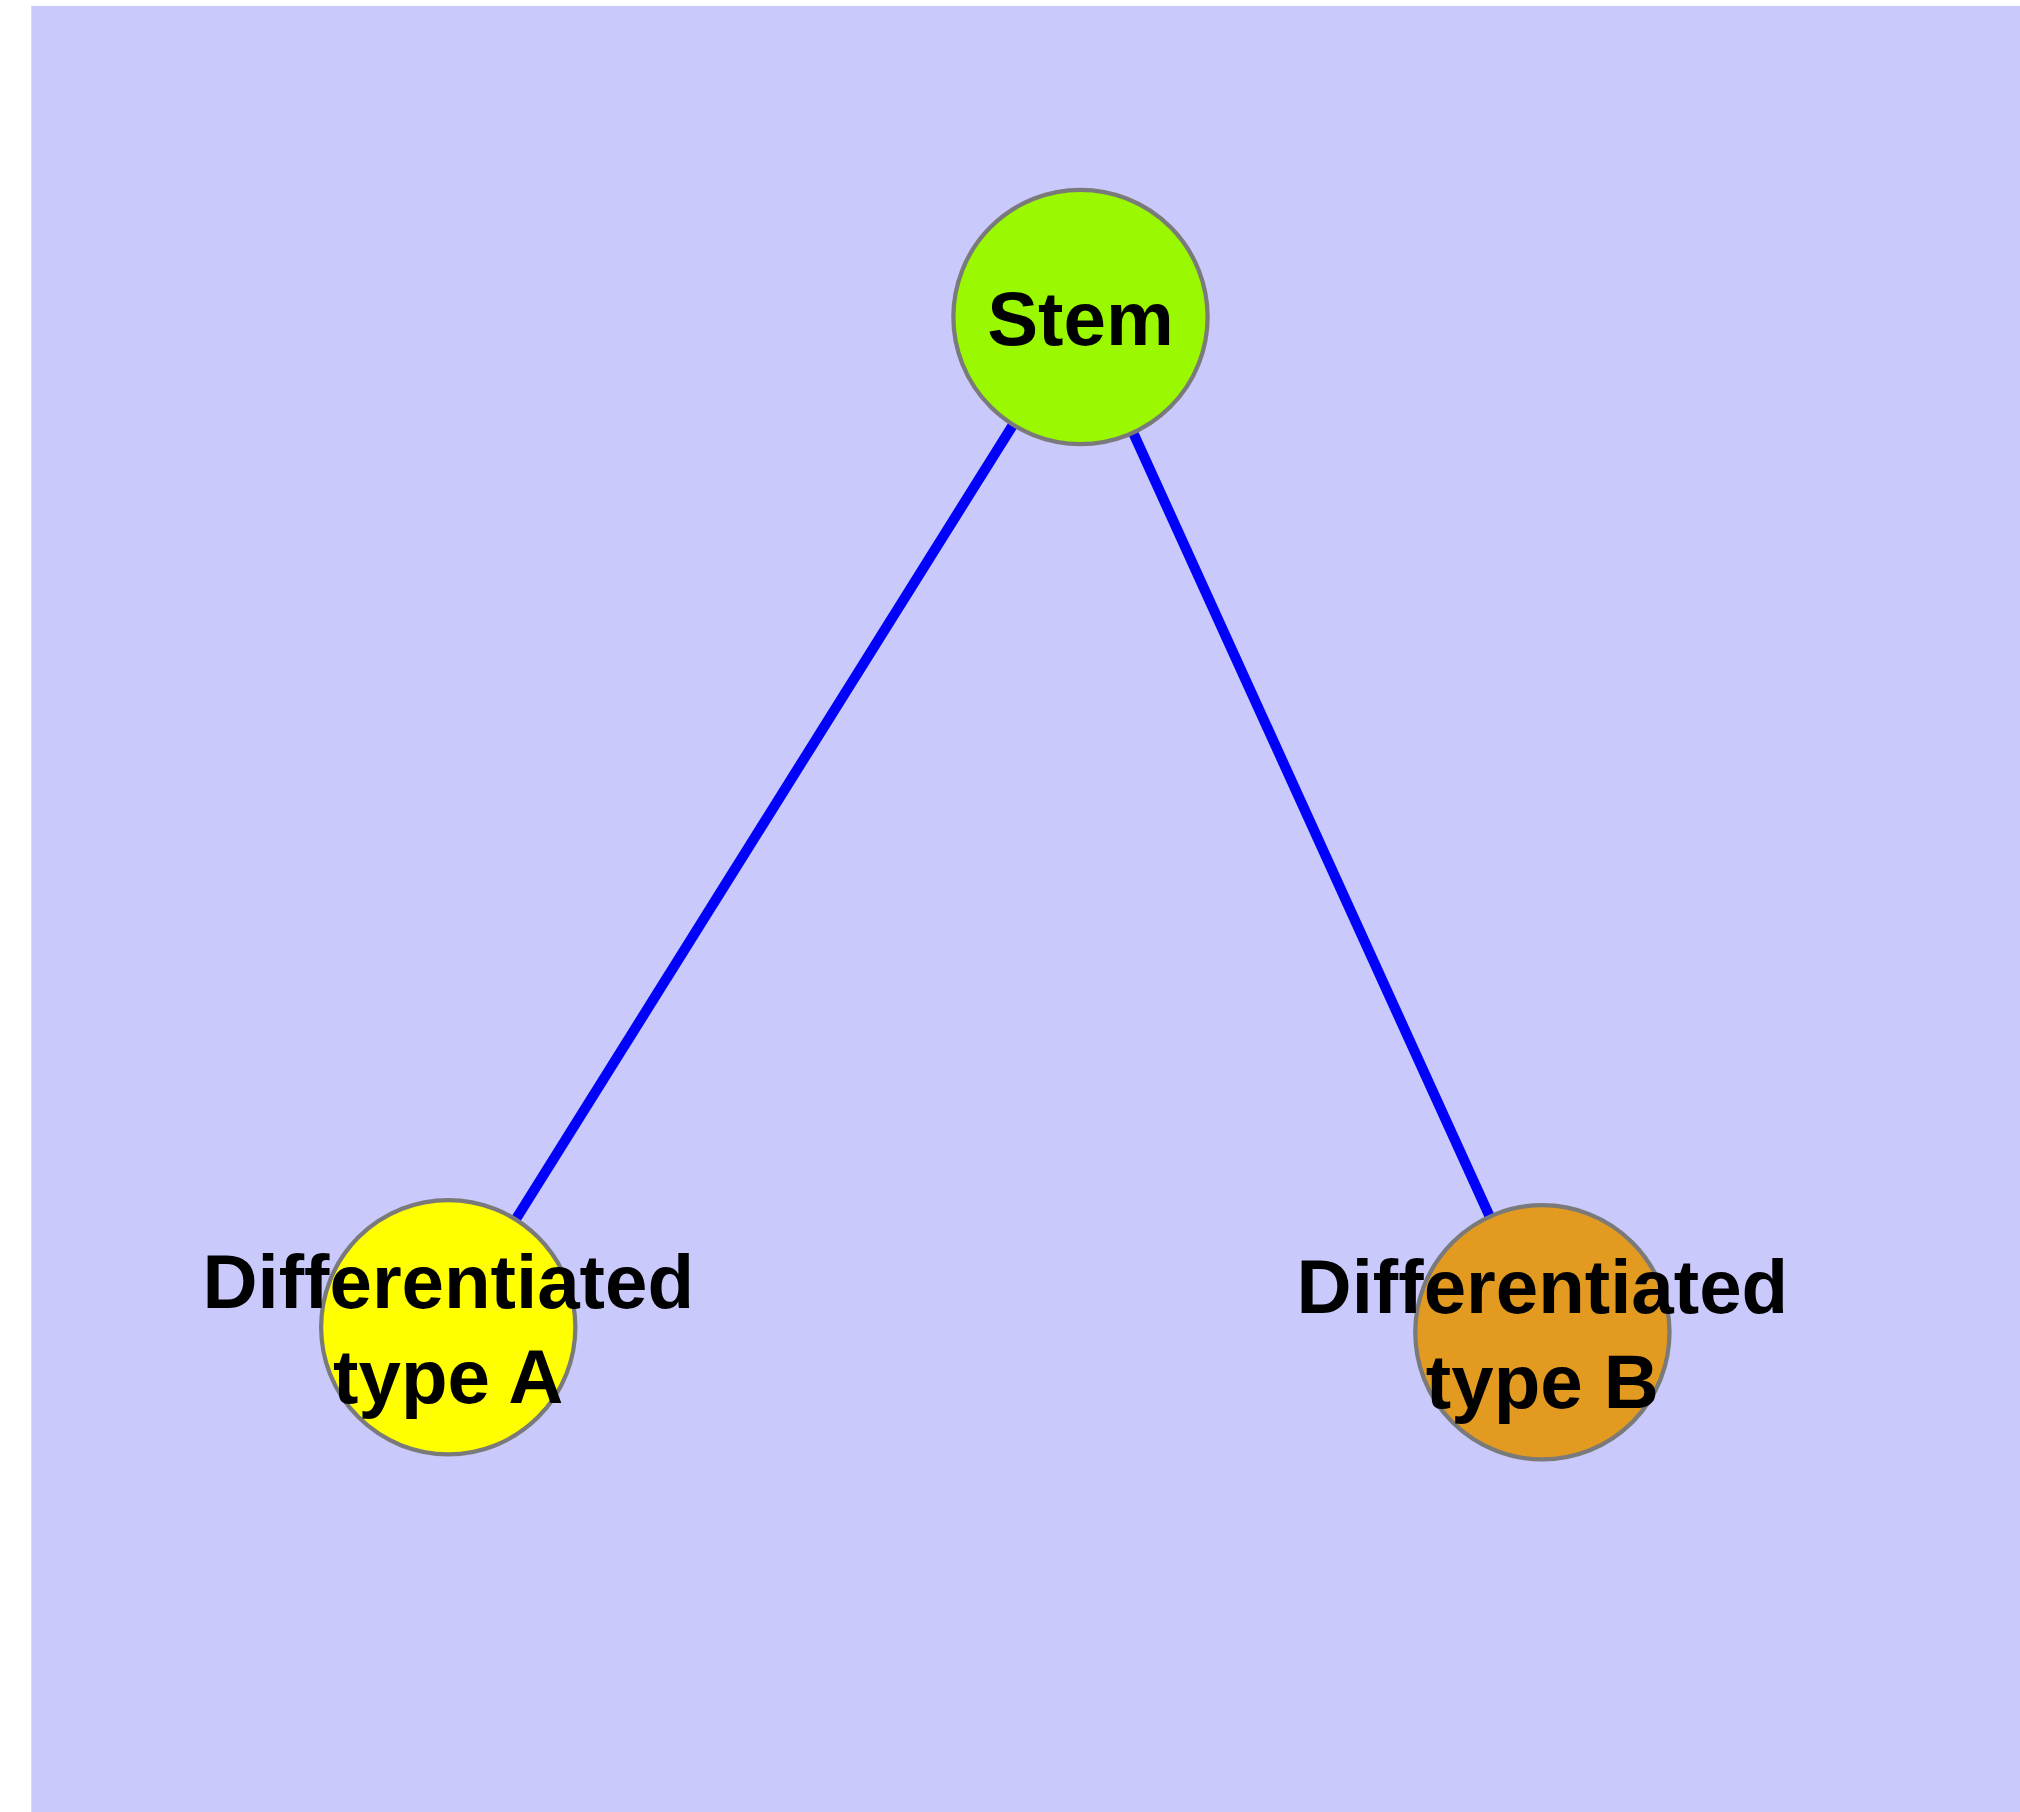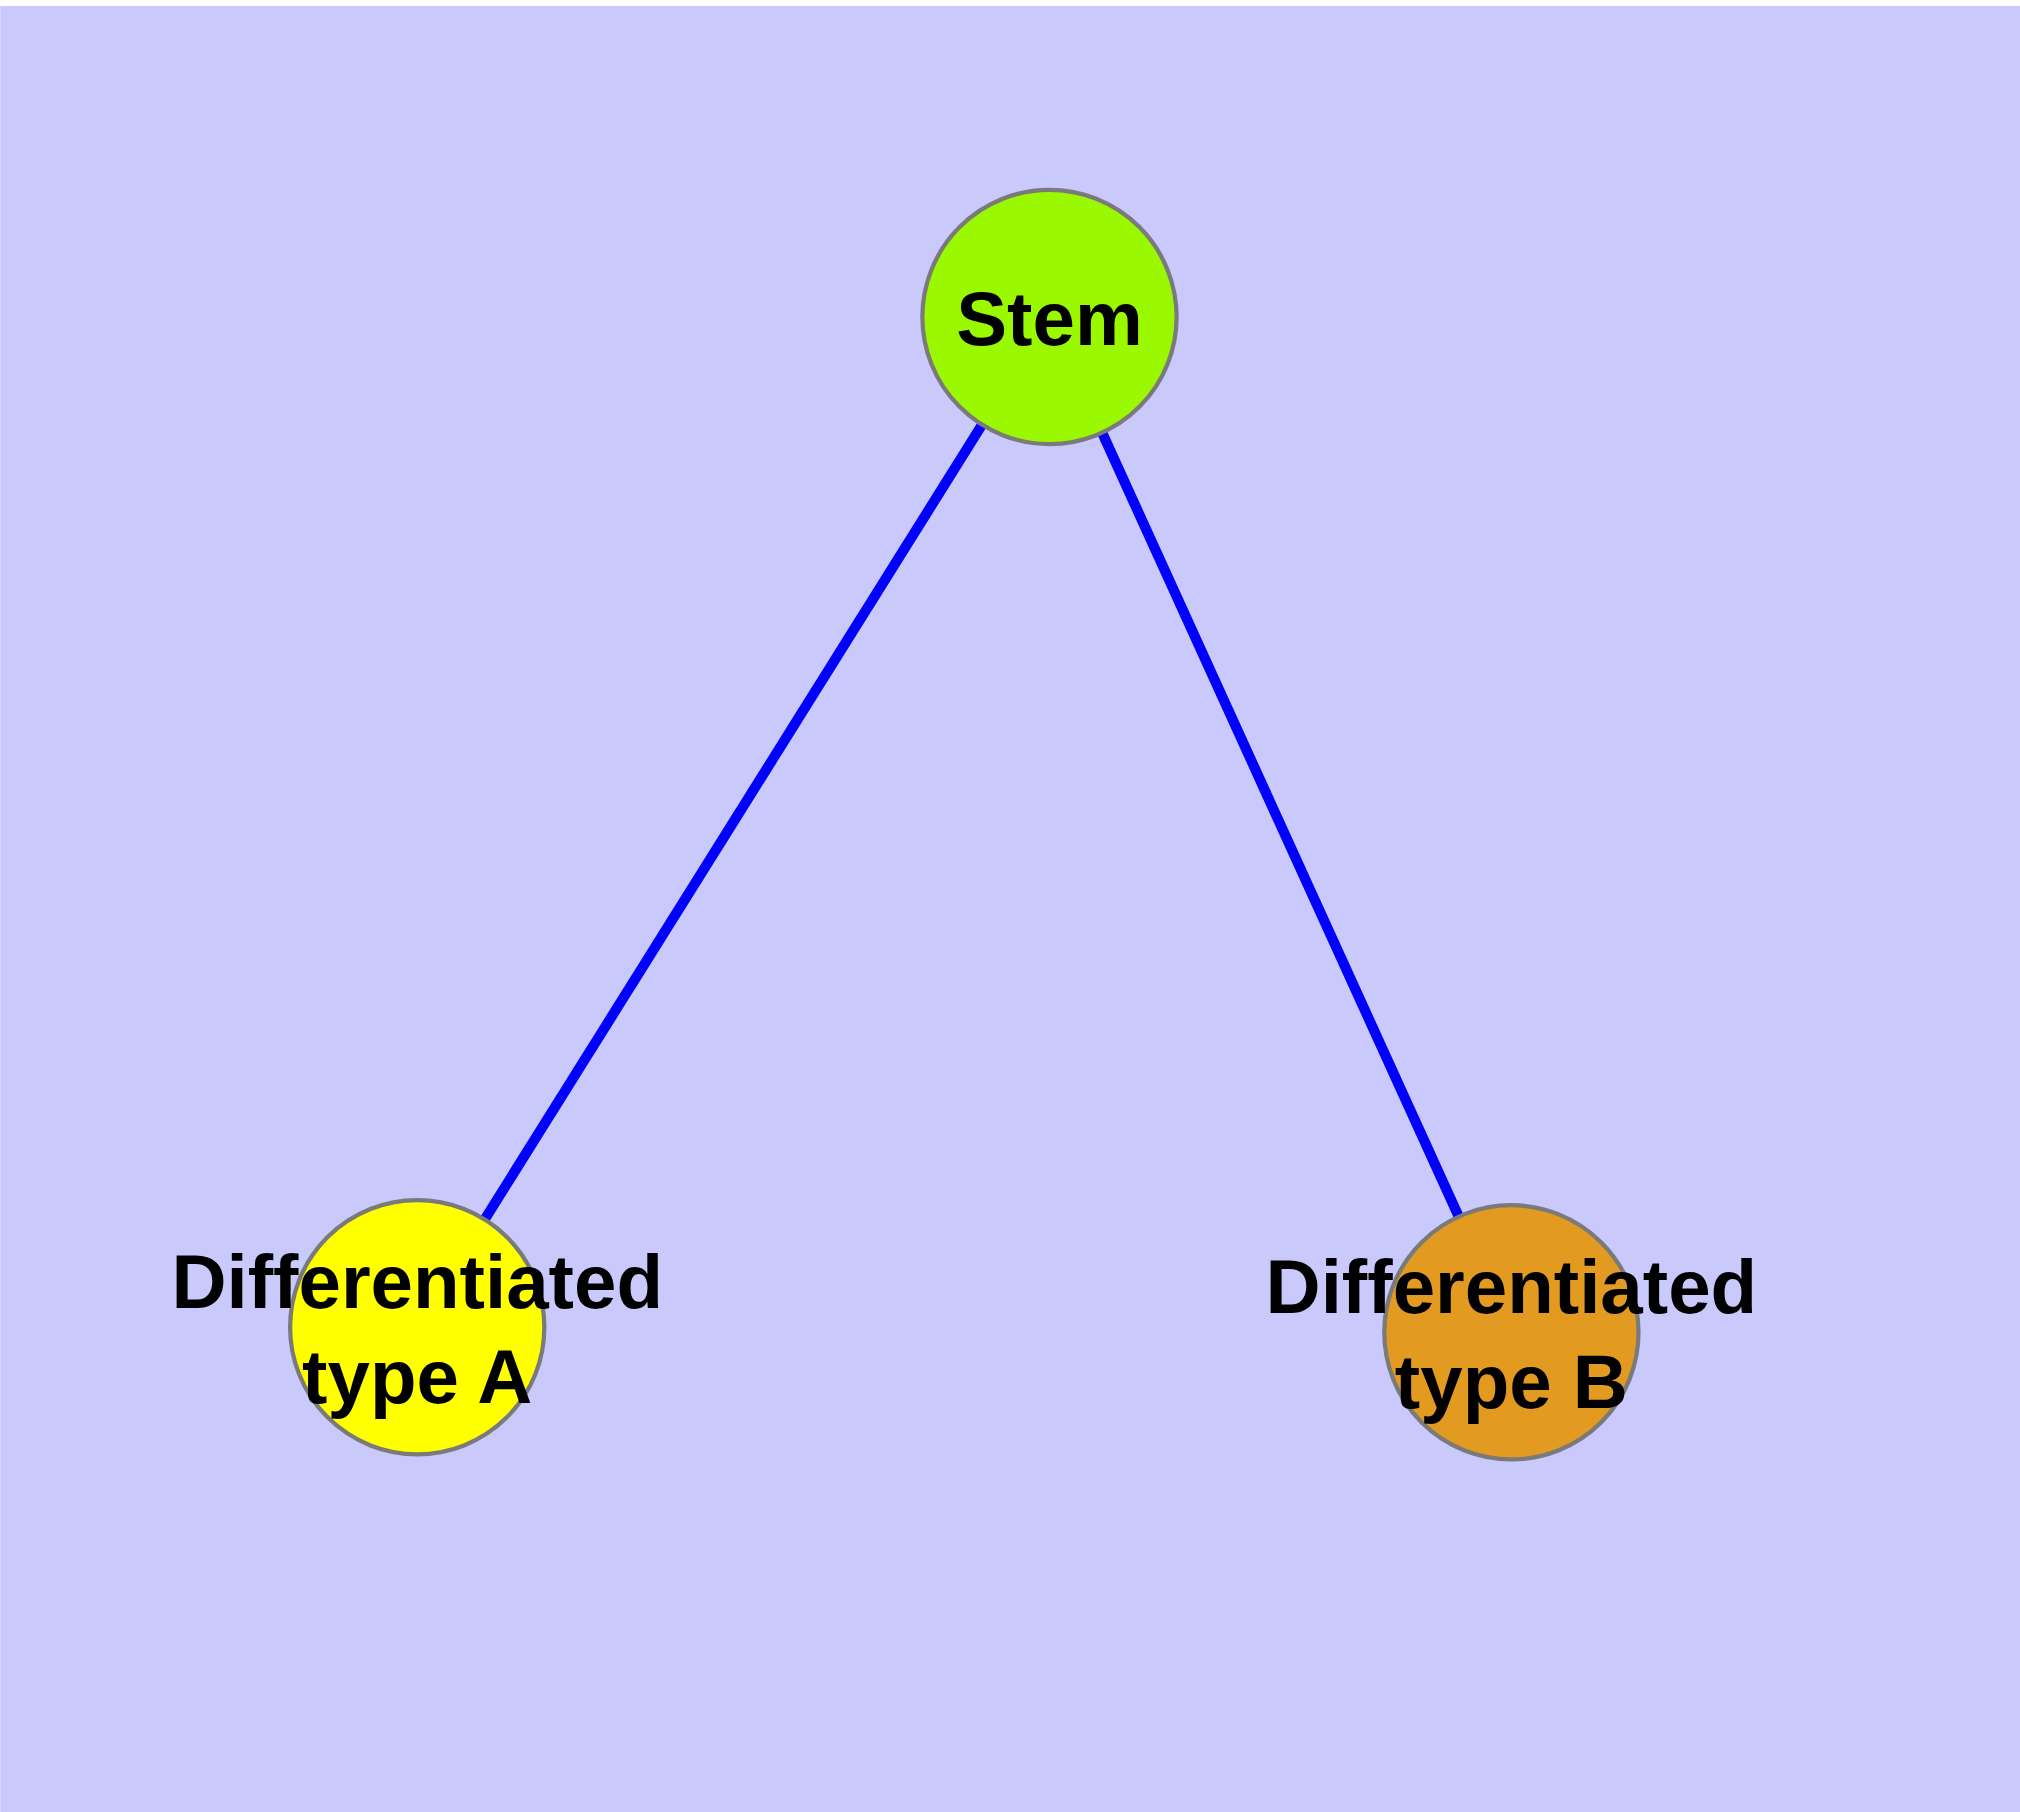--- a/index.html
+++ b/index.html
@@ -10,20 +10,21 @@
     width: 2021px;
     height: 1812px;
     background: #ffffff;
     font-family: "Liberation Sans", sans-serif;
     overflow: hidden;
   }
   #canvas-wrap {
     position: relative;
     width: 1723px;
     height: 1812px;
+    margin-left: 31px;
   }
   svg#graph-canvas {
     display: block;
     width: 2021px;
     height: 1812px;
   }
   svg text {
     font-family: "Liberation Sans", "DejaVu Sans", sans-serif;
     font-weight: bold;
     fill: #000000;

